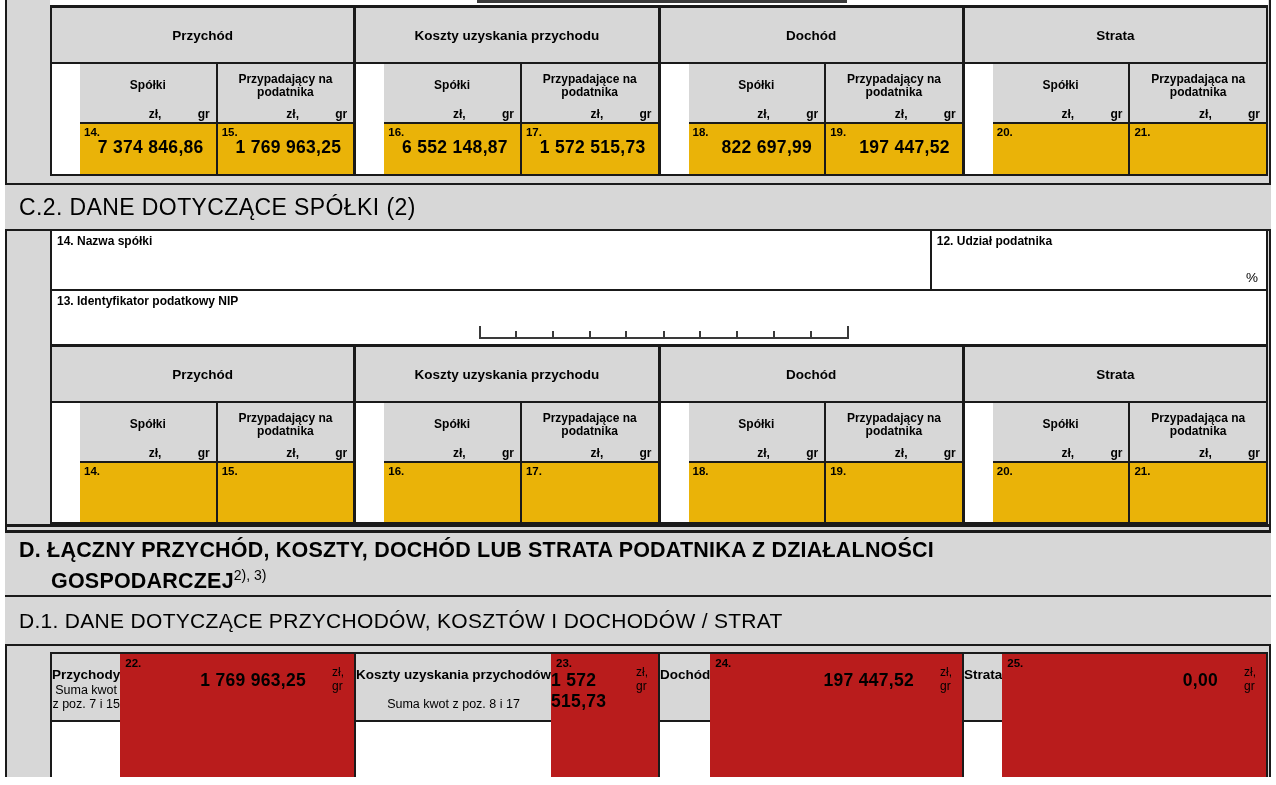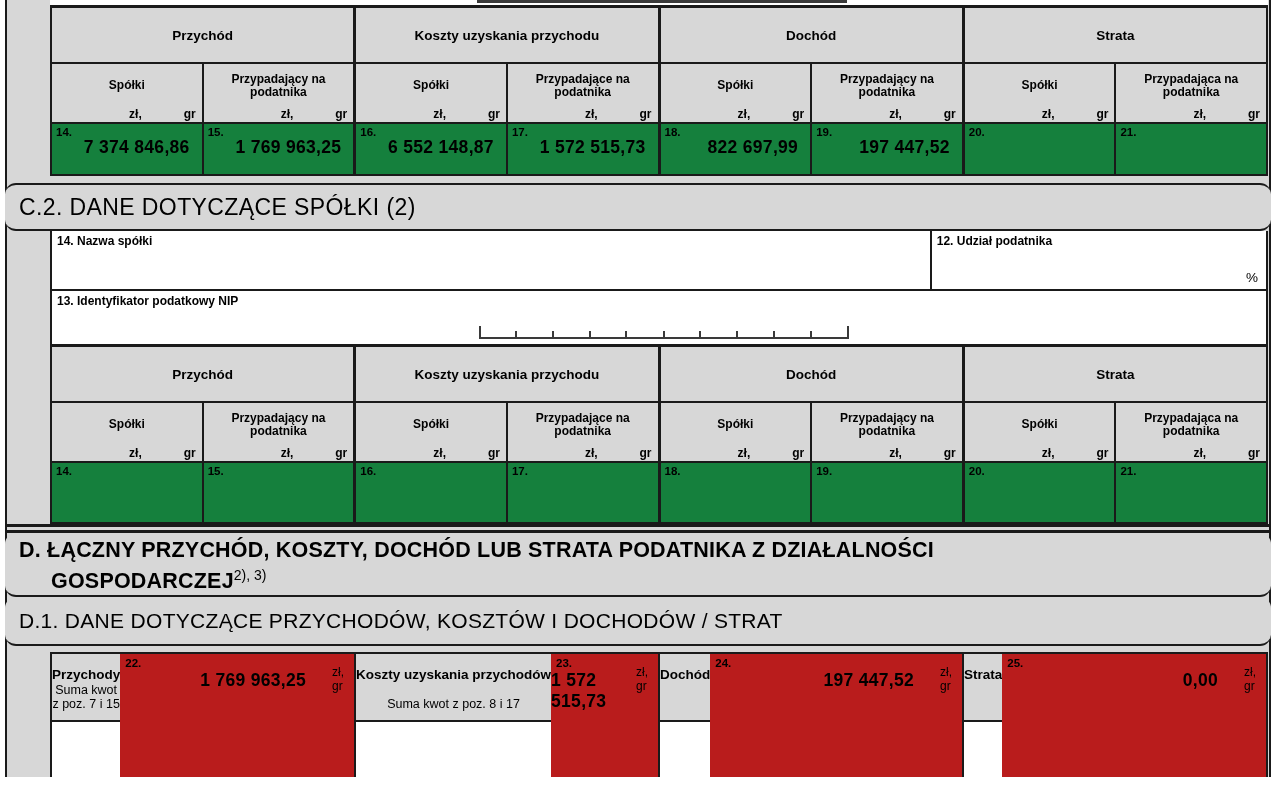--- a/index.html
+++ b/index.html
@@ -11,38 +11,38 @@
   #topwhite{position:absolute;left:50px;top:0;width:1218px;height:5px;background:#fff;}
   #ruler-cut{position:absolute;left:477px;top:0;width:370px;height:3px;background:#3a3a3a;}
 
   
   .mtable{position:absolute;left:50px;width:1218px;background:#fff;
           border:2px solid #1a1a1a;border-top-width:3px;box-sizing:border-box;display:flex;}
   .mgroup{flex:1;display:flex;flex-direction:column;border-right:3px solid #1a1a1a;min-width:0;}
   .mgroup:last-child{border-right:none;}
   .mtitle{border-bottom:2px solid #1a1a1a;background:#d7d7d7;display:flex;align-items:center;
           justify-content:center;font-weight:bold;font-size:13.5px;}
-  .msubrow{flex:1;display:flex;min-height:0;}
+  .msubrow{flex:1;display:flex;min-height:0;padding-left:28px;}
   .mcol{flex:1;display:flex;flex-direction:column;min-width:0;}
   .mcol.first{border-right:2px solid #1a1a1a;}
   .mhead{border-bottom:2px solid #1a1a1a;background:#d7d7d7;position:relative;
          font-weight:bold;font-size:12px;text-align:center;}
   .mhead .lbl{display:flex;align-items:center;justify-content:center;
               height:calc(100% - 15px);line-height:13px;padding:0 8px;}
   .unit{position:absolute;bottom:1px;font-size:12px;font-weight:bold;}
   .uzl{right:40%;}
   .ugr{right:6px;}
-  .mval{flex:1;position:relative;background:#15803d;}
+  .mval{flex:1;position:relative;background:#eab308;}
   .mval .no{position:absolute;top:2px;left:4px;font-size:11.5px;font-weight:bold;}
   .mval .amt{position:absolute;top:13px;right:12px;font-size:17.5px;font-weight:bold;letter-spacing:.3px;}
   #tableA .mtitle{height:54px;}
   #tableA .mhead{height:58px;}
 
   
-  .band{position:absolute;left:5px;width:1266px;background:#d7d7d7;box-sizing:border-box;border-radius:11px;}
+  .band{position:absolute;left:5px;width:1266px;background:#d7d7d7;box-sizing:border-box;}
   #band-c2{top:183px;height:48px;border-top:2px solid #1a1a1a;border-bottom:2px solid #1a1a1a;
            font-size:23px;letter-spacing:.4px;display:flex;align-items:center;padding-left:14px;}
   #band-d{top:533px;height:64px;border-bottom:2px solid #1a1a1a;
           font-size:21.5px;font-weight:bold;letter-spacing:.2px;padding:5px 0 0 46px;}
   #band-d .dline1{text-indent:-32px;line-height:25px;}
   #band-d .dline2{line-height:25px;}
   #band-d sup{font-size:14px;font-weight:normal;letter-spacing:0;}
   #band-d1{top:597px;height:49px;border-bottom:2px solid #1a1a1a;
            font-size:21px;letter-spacing:.3px;display:flex;align-items:center;padding-left:14px;}
   .dbl-line{position:absolute;left:5px;width:1266px;height:3px;background:#1a1a1a;}

